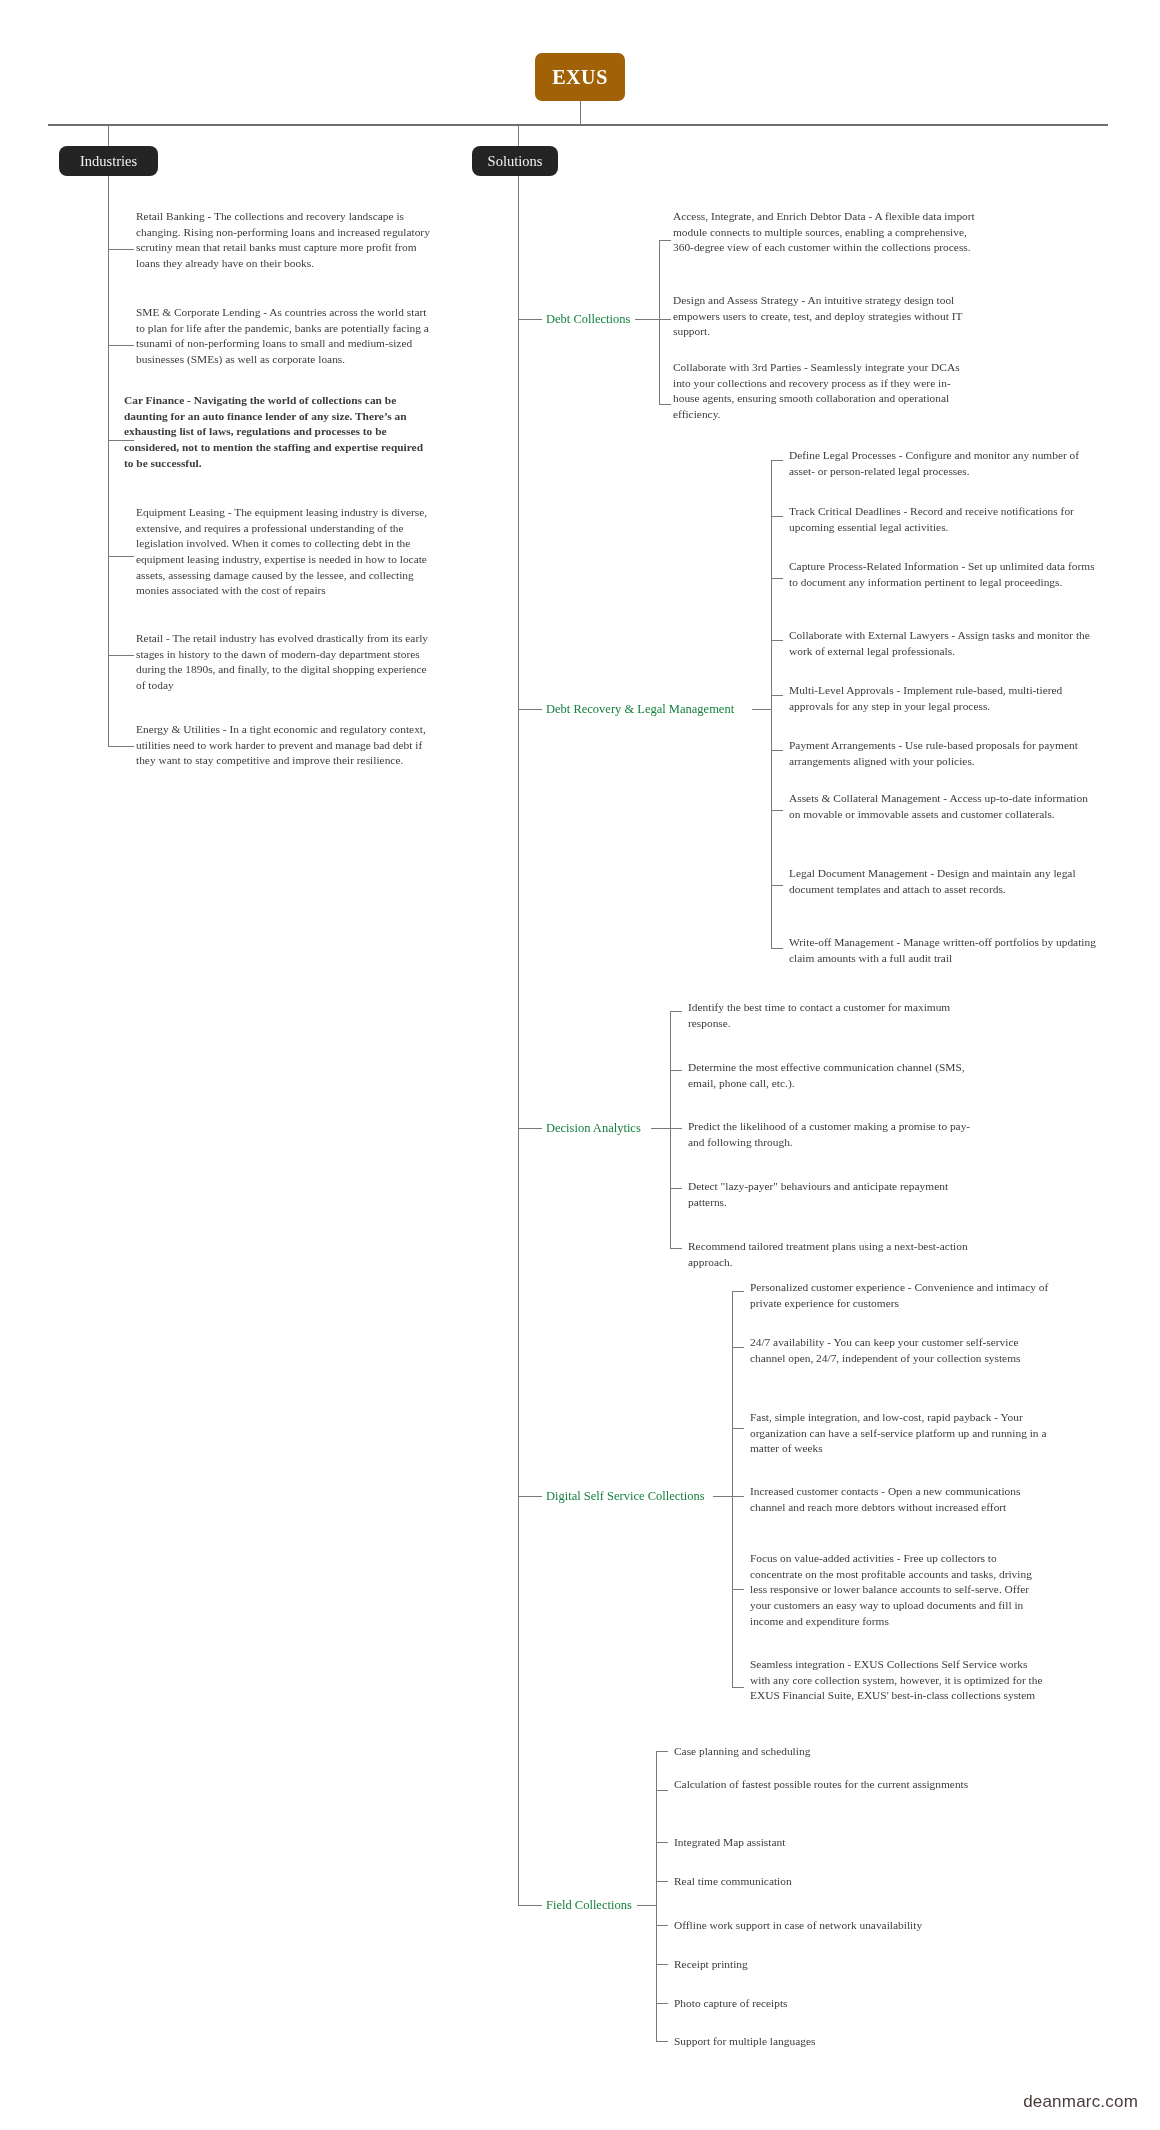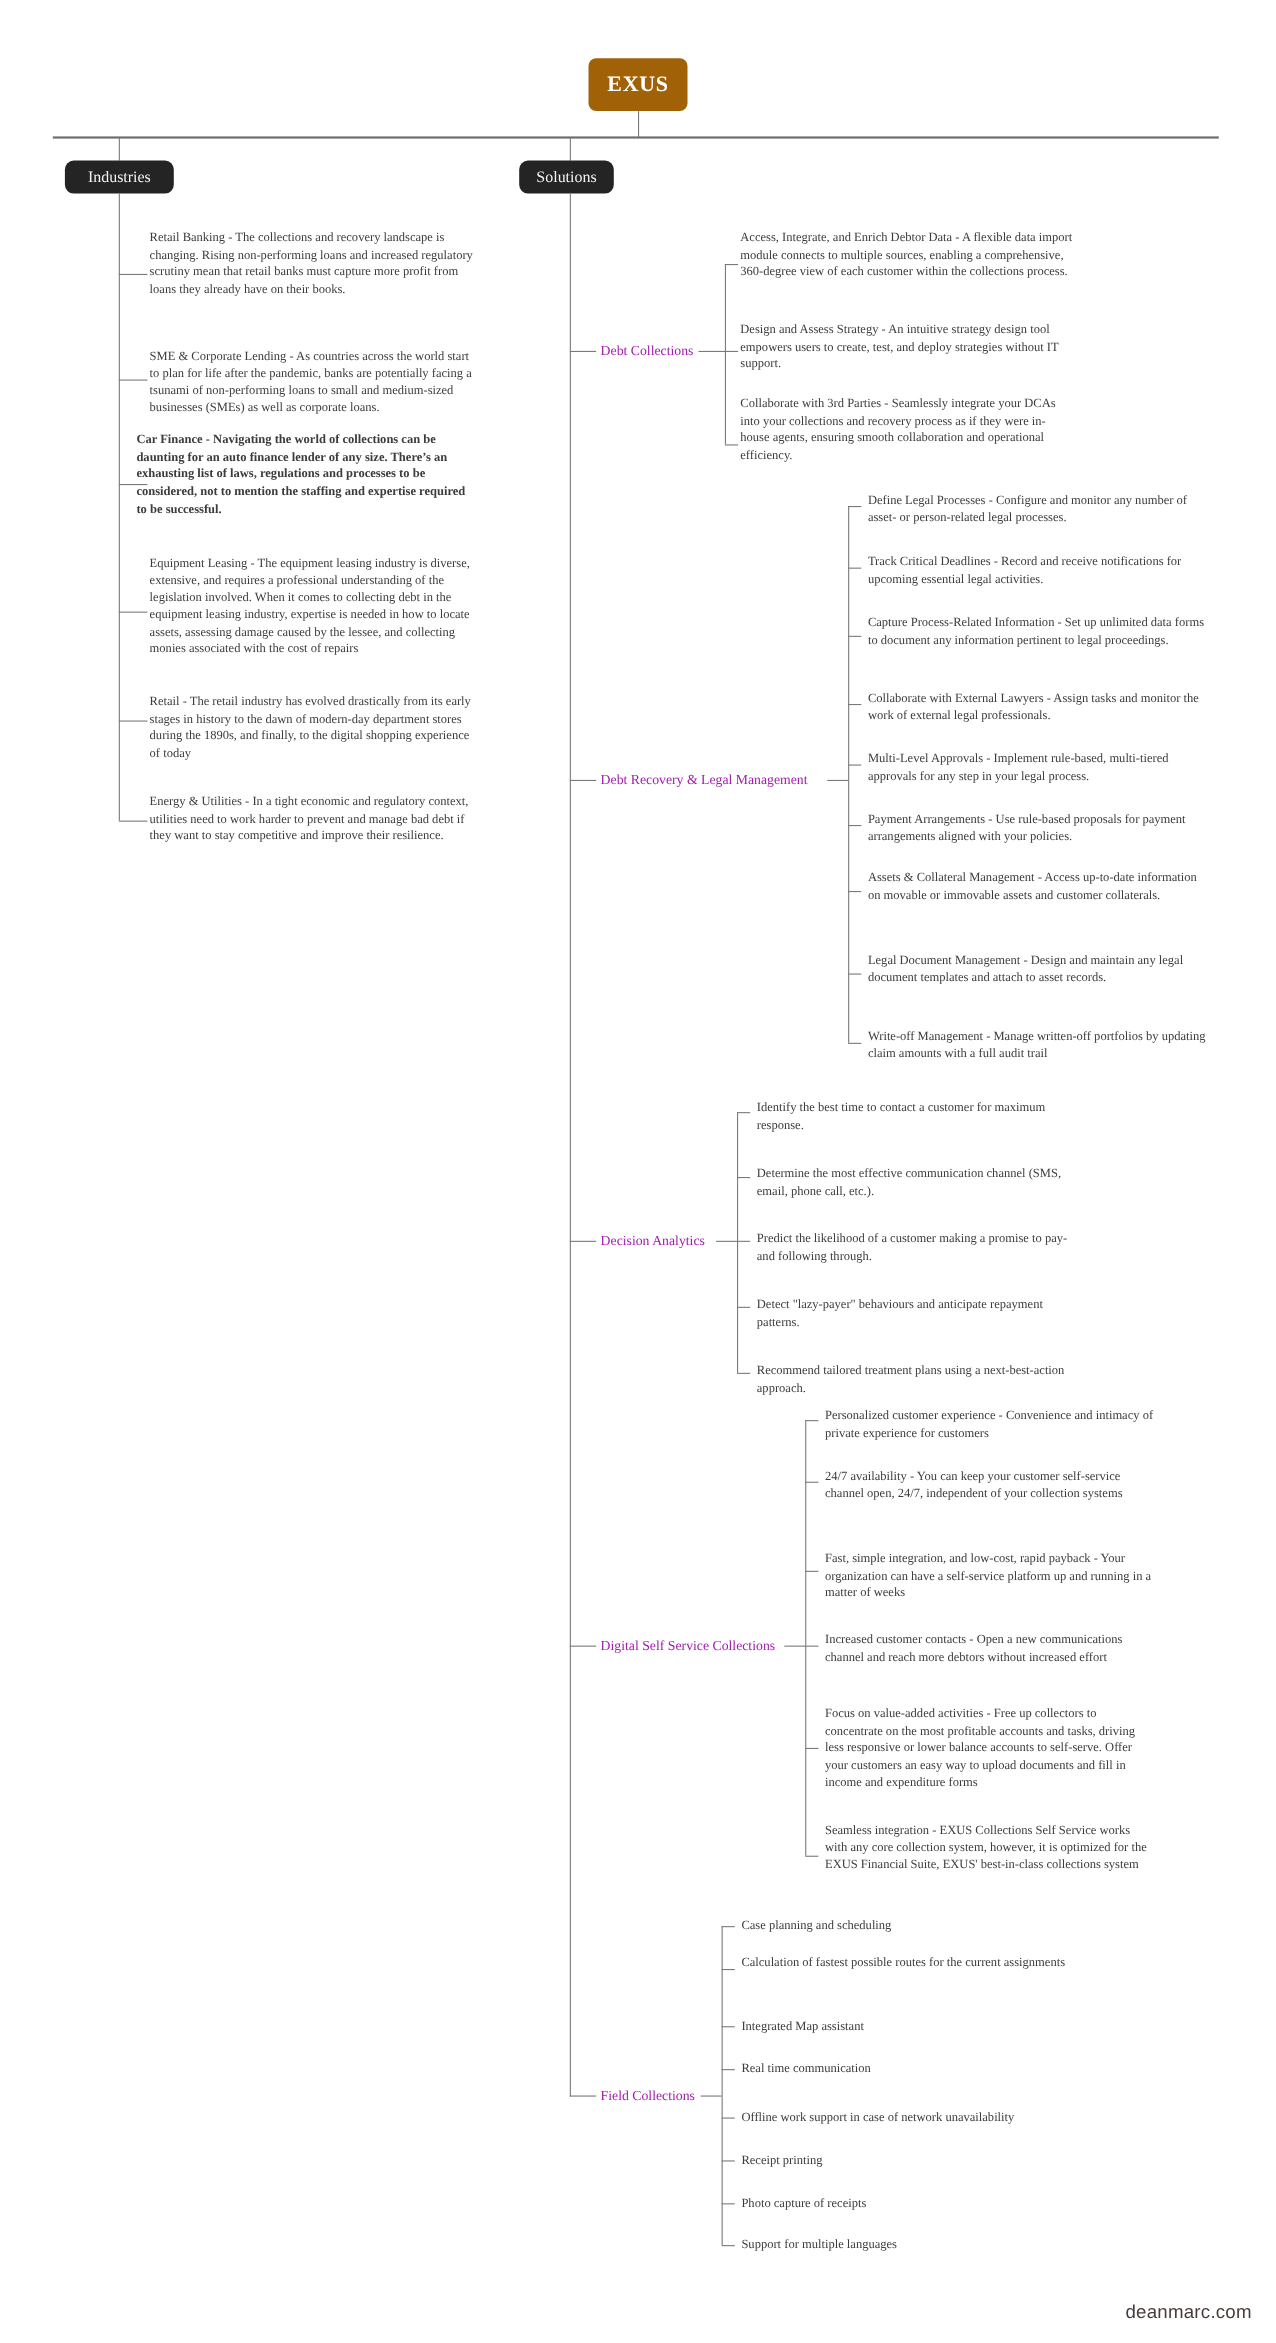--- a/index.html
+++ b/index.html
@@ -51,21 +51,21 @@
     color: #f2f2f2;
     font-size: 14.5px;
     font-family: "Liberation Serif", "DejaVu Serif", serif;
     white-space: nowrap;
   }
 
   
   .branch-label {
     position: absolute;
     font-size: 12.5px;
-    color: #a21caf;
+    color: #15803d;
     white-space: nowrap;
     line-height: 1.25;
     font-family: Liberation Serif, serif;
   }
 
   
   .leaf {
     position: absolute;
     font-size: 11.4px;
     line-height: 1.37;
@@ -102,21 +102,21 @@
 <div class="vline" style="left:108px; top:176px; height:570px;"></div>
 
 <div class="hline" style="left:108px; top:249px; width:26px;"></div>
 <div class="hline" style="left:108px; top:345px; width:26px;"></div>
 <div class="hline" style="left:108px; top:440px; width:26px;"></div>
 <div class="hline" style="left:108px; top:556px; width:26px;"></div>
 <div class="hline" style="left:108px; top:655px; width:26px;"></div>
 <div class="hline" style="left:108px; top:746px; width:26px;"></div>
 
 <div class="leaf" style="left:136px; top:209px; width:302px;">Retail Banking - The collections and recovery landscape is changing. Rising non-performing loans and increased regulatory scrutiny mean that retail banks must capture more profit from loans they already have on their books.</div>
-<div class="leaf" style="left:136px; top:305px; width:302px;margin-top:12px;">SME &amp; Corporate Lending - As countries across the world start to plan for life after the pandemic, banks are potentially facing a tsunami of non-performing loans to small and medium-sized businesses (SMEs) as well as corporate loans.</div>
+<div class="leaf" style="left:136px; top:305px; width:302px;">SME &amp; Corporate Lending - As countries across the world start to plan for life after the pandemic, banks are potentially facing a tsunami of non-performing loans to small and medium-sized businesses (SMEs) as well as corporate loans.</div>
 <div class="leaf" style="left:124px; top:393px; width:302px;font-weight:bold;">Car Finance - Navigating the world of collections can be daunting for an auto finance lender of any size. There’s an exhausting list of laws, regulations and processes to be considered, not to mention the staffing and expertise required to be successful.</div>
 <div class="leaf" style="left:136px; top:505px; width:302px;">Equipment Leasing - The equipment leasing industry is diverse, extensive, and requires a professional understanding of the legislation involved. When it comes to collecting debt in the equipment leasing industry, expertise is needed in how to locate assets, assessing damage caused by the lessee, and collecting monies associated with the cost of repairs</div>
 <div class="leaf" style="left:136px; top:631px; width:302px;">Retail - The retail industry has evolved drastically from its early stages in history to the dawn of modern-day department stores during the 1890s, and finally, to the digital shopping experience of today</div>
 <div class="leaf" style="left:136px; top:722px; width:302px;">Energy &amp; Utilities - In a tight economic and regulatory context, utilities need to work harder to prevent and manage bad debt if they want to stay competitive and improve their resilience.</div>
 
 <div class="vline" style="left:518px; top:125px; height:21px;"></div>
 <div class="pill" style="left:472px; top:146px; width:86px;">
   <span class="pill-label">Solutions</span>
 </div>
 

